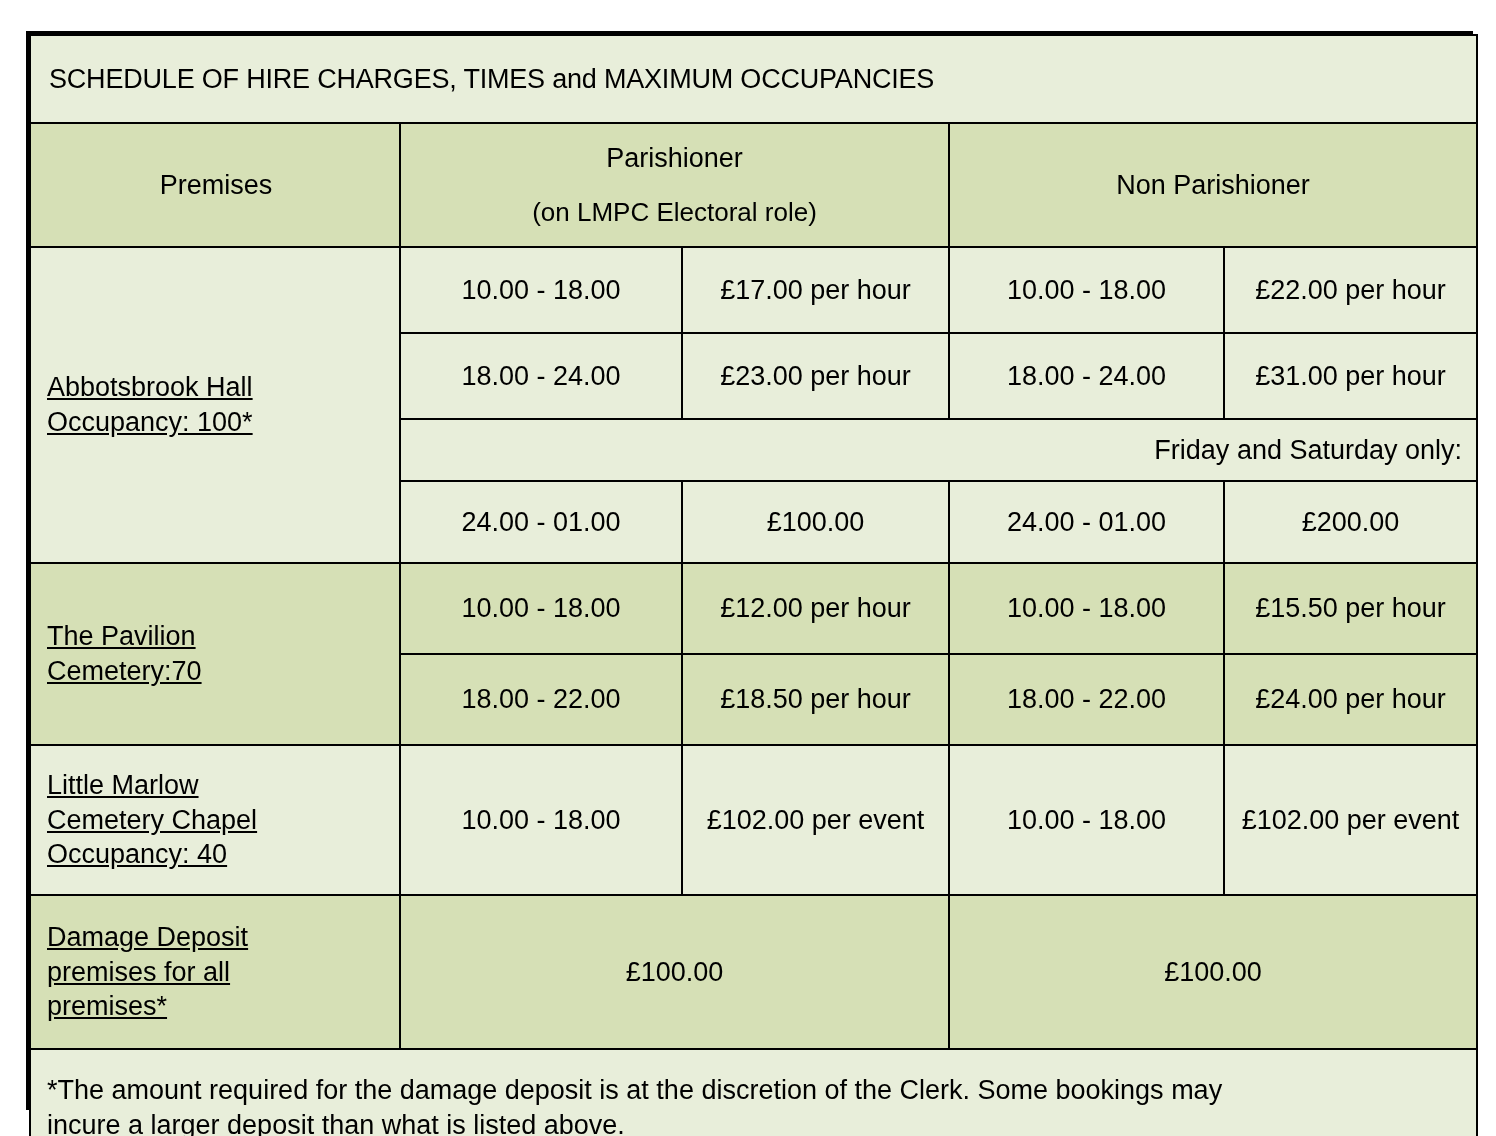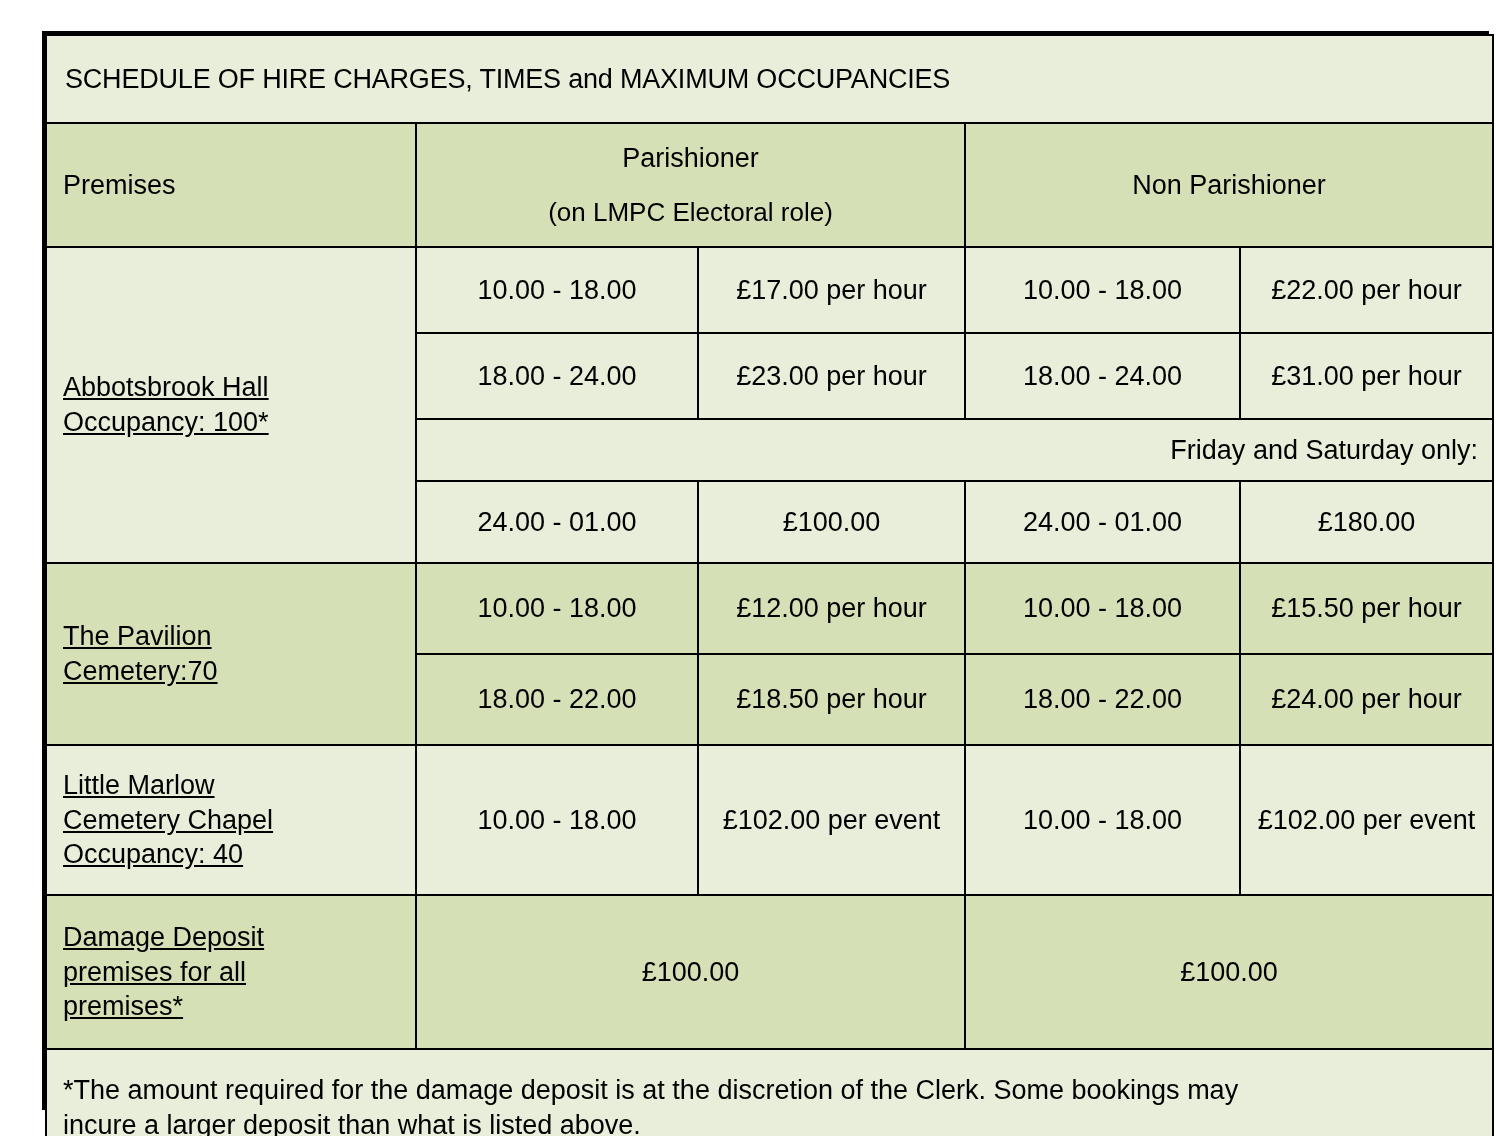--- a/index.html
+++ b/index.html
@@ -11,21 +11,21 @@
     width: 1496px;
     height: 1136px;
     font-family: "Liberation Sans", sans-serif;
     color: #000000;
     overflow: hidden;
   }
 
   
   .sheet {
     position: absolute;
-    left: 42px;
+    left: 26px;
     top: 31px;
     width: 1447px;      
     height: 1079px;
     box-sizing: border-box;
     border: 3px solid #000000;
     background: #e8eeda;
   }
 
   table.schedule {
     width: 100%;
@@ -67,21 +67,21 @@
   }
 
   
   .hdr {
     height: 122px;
     font-weight: bold;
     font-size: 28px;
     text-align: center;
   }
   .hdr-premises {
-    text-align: left;
+    text-align: center;
     vertical-align: middle;
     padding-left: 16px !important;
   }
   .hdr-sub {
     display: block;
     font-weight: 400;
     font-size: 26px;
     margin-top: 20px;
   }
 
@@ -161,21 +161,21 @@
         <td class="data tone-light">18.00 - 24.00</td>
         <td class="data tone-light">£31.00 per hour</td>
       </tr>
       <tr>
         <td class="data note-row tone-light" colspan="4">Friday and Saturday only:</td>
       </tr>
       <tr>
         <td class="data tone-light" style="height:80px;">24.00 - 01.00</td>
         <td class="data tone-light">£100.00</td>
         <td class="data tone-light">24.00 - 01.00</td>
-        <td class="data tone-light">£180.00</td>
+        <td class="data tone-light">£200.00</td>
       </tr>
 
       <tr>
         <td class="premises-name tone-dark" rowspan="2">
           <div>The Pavilion</div>
           <div>Cemetery:70</div>
         </td>
         <td class="data tone-dark" style="height:89px;">10.00 - 18.00</td>
         <td class="data tone-dark">£12.00 per hour</td>
         <td class="data tone-dark">10.00 - 18.00</td>

